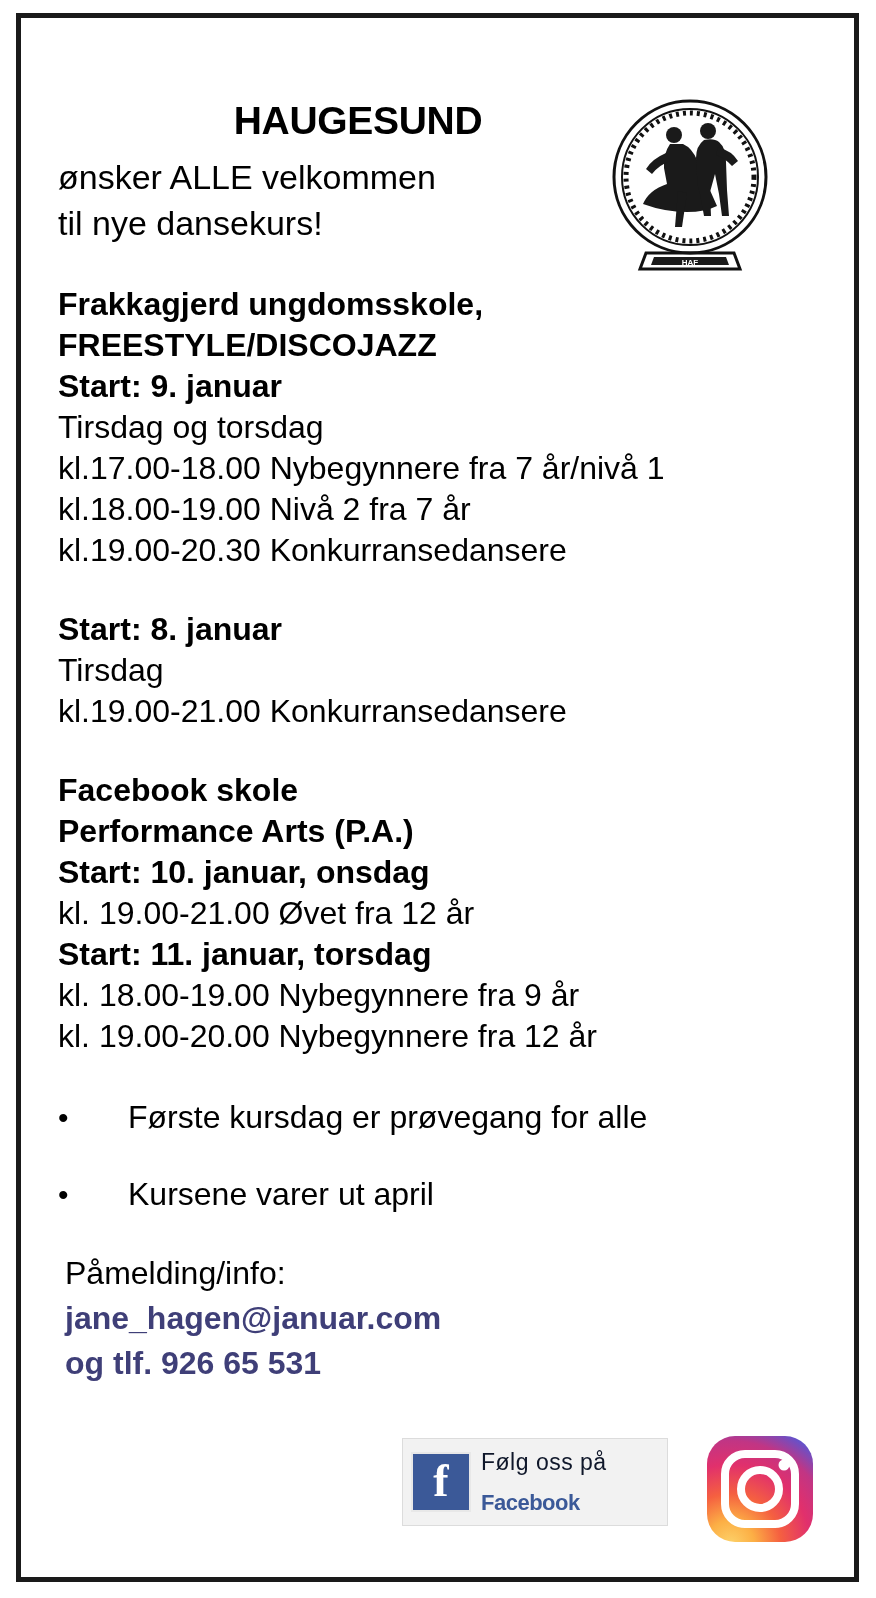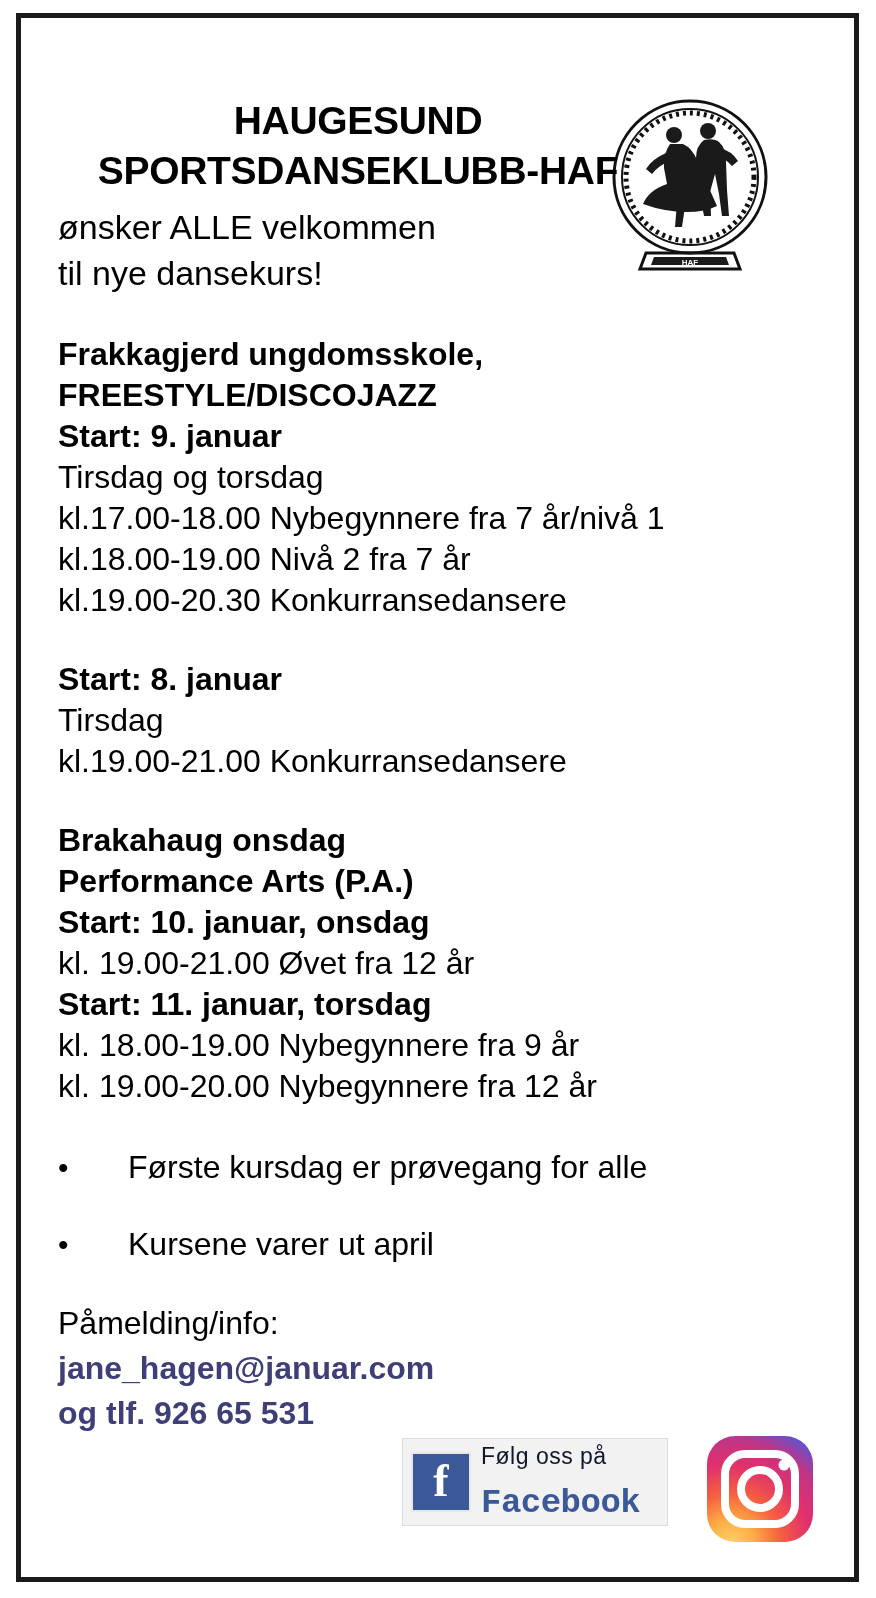--- a/index.html
+++ b/index.html
@@ -92,21 +92,21 @@
     margin-bottom: 36px;
   }
   .bullet .dot {
     width: 70px;
     flex: 0 0 70px;
     font-size: 30px;
   }
   .bullet .btxt { flex: 1 1 auto; }
 
   
-  .contact { margin-top: 18px; }
+  .contact { margin-top: 18px; margin-left: 7px; }
   .contact .plain {
     display: block;
     font-size: 32px;
     line-height: 45px;
   }
   .contact .accent {
     display: block;
     font-size: 32px;
     line-height: 45px;
     font-weight: bold;
@@ -161,25 +161,24 @@
   }
   .fb-text .small {
     display: block;
     font-size: 23px;
     color: #0f172a;
     letter-spacing: 0.5px;
     margin-bottom: 18px;
   }
   .fb-text .big {
     display: block;
-    font-size: 34px;
+    font-size: 22px;
     font-weight: bold;
     color: #3b5998;
     letter-spacing: -0.5px;
-    font-family: Liberation Mono, monospace;
   }
   .ig-badge {
     position: absolute;
     left: 303px;
     top: 0px;
     width: 110px;
     height: 110px;
   }
   .ig-badge svg { display: block; width: 110px; height: 110px; }
 </style>
@@ -215,21 +214,20 @@
         <text x="82" y="170" font-family="'Liberation Sans', sans-serif" font-size="8" font-weight="bold" fill="#ffffff" text-anchor="middle">HAF</text>
       </g>
     </svg>
   </div>
 
   <div class="content">
 
     <div class="title-row">
       <div class="club-title">
         <span class="line">HAUGESUND</span>
-        <span class="line">SPORTSDANSEKLUBB-HAF</span>
       </div>
       <div class="welcome">
         <span class="line">ønsker ALLE velkommen</span>
         <span class="line">til nye dansekurs!</span>
       </div>
     </div>
 
     <div class="section">
       <span class="l b">Frakkagjerd ungdomsskole,</span>
       <span class="l b">FREESTYLE/DISCOJAZZ</span>
@@ -240,21 +238,21 @@
       <span class="l">kl.19.00-20.30 Konkurransedansere</span>
     </div>
 
     <div class="section">
       <span class="l b">Start: 8. januar</span>
       <span class="l">Tirsdag</span>
       <span class="l">kl.19.00-21.00 Konkurransedansere</span>
     </div>
 
     <div class="section">
-      <span class="l b">Brakahaug onsdag</span>
+      <span class="l b">Facebook skole</span>
       <span class="l b">Performance Arts (P.A.)</span>
       <span class="l b">Start: 10. januar, onsdag</span>
       <span class="l">kl. 19.00-21.00 Øvet fra 12 år</span>
       <span class="l b">Start: 11. januar, torsdag</span>
       <span class="l">kl. 18.00-19.00 Nybegynnere fra 9 år</span>
       <span class="l">kl. 19.00-20.00 Nybegynnere fra 12 år</span>
     </div>
 
     <div class="bullets">
       <div class="bullet">

